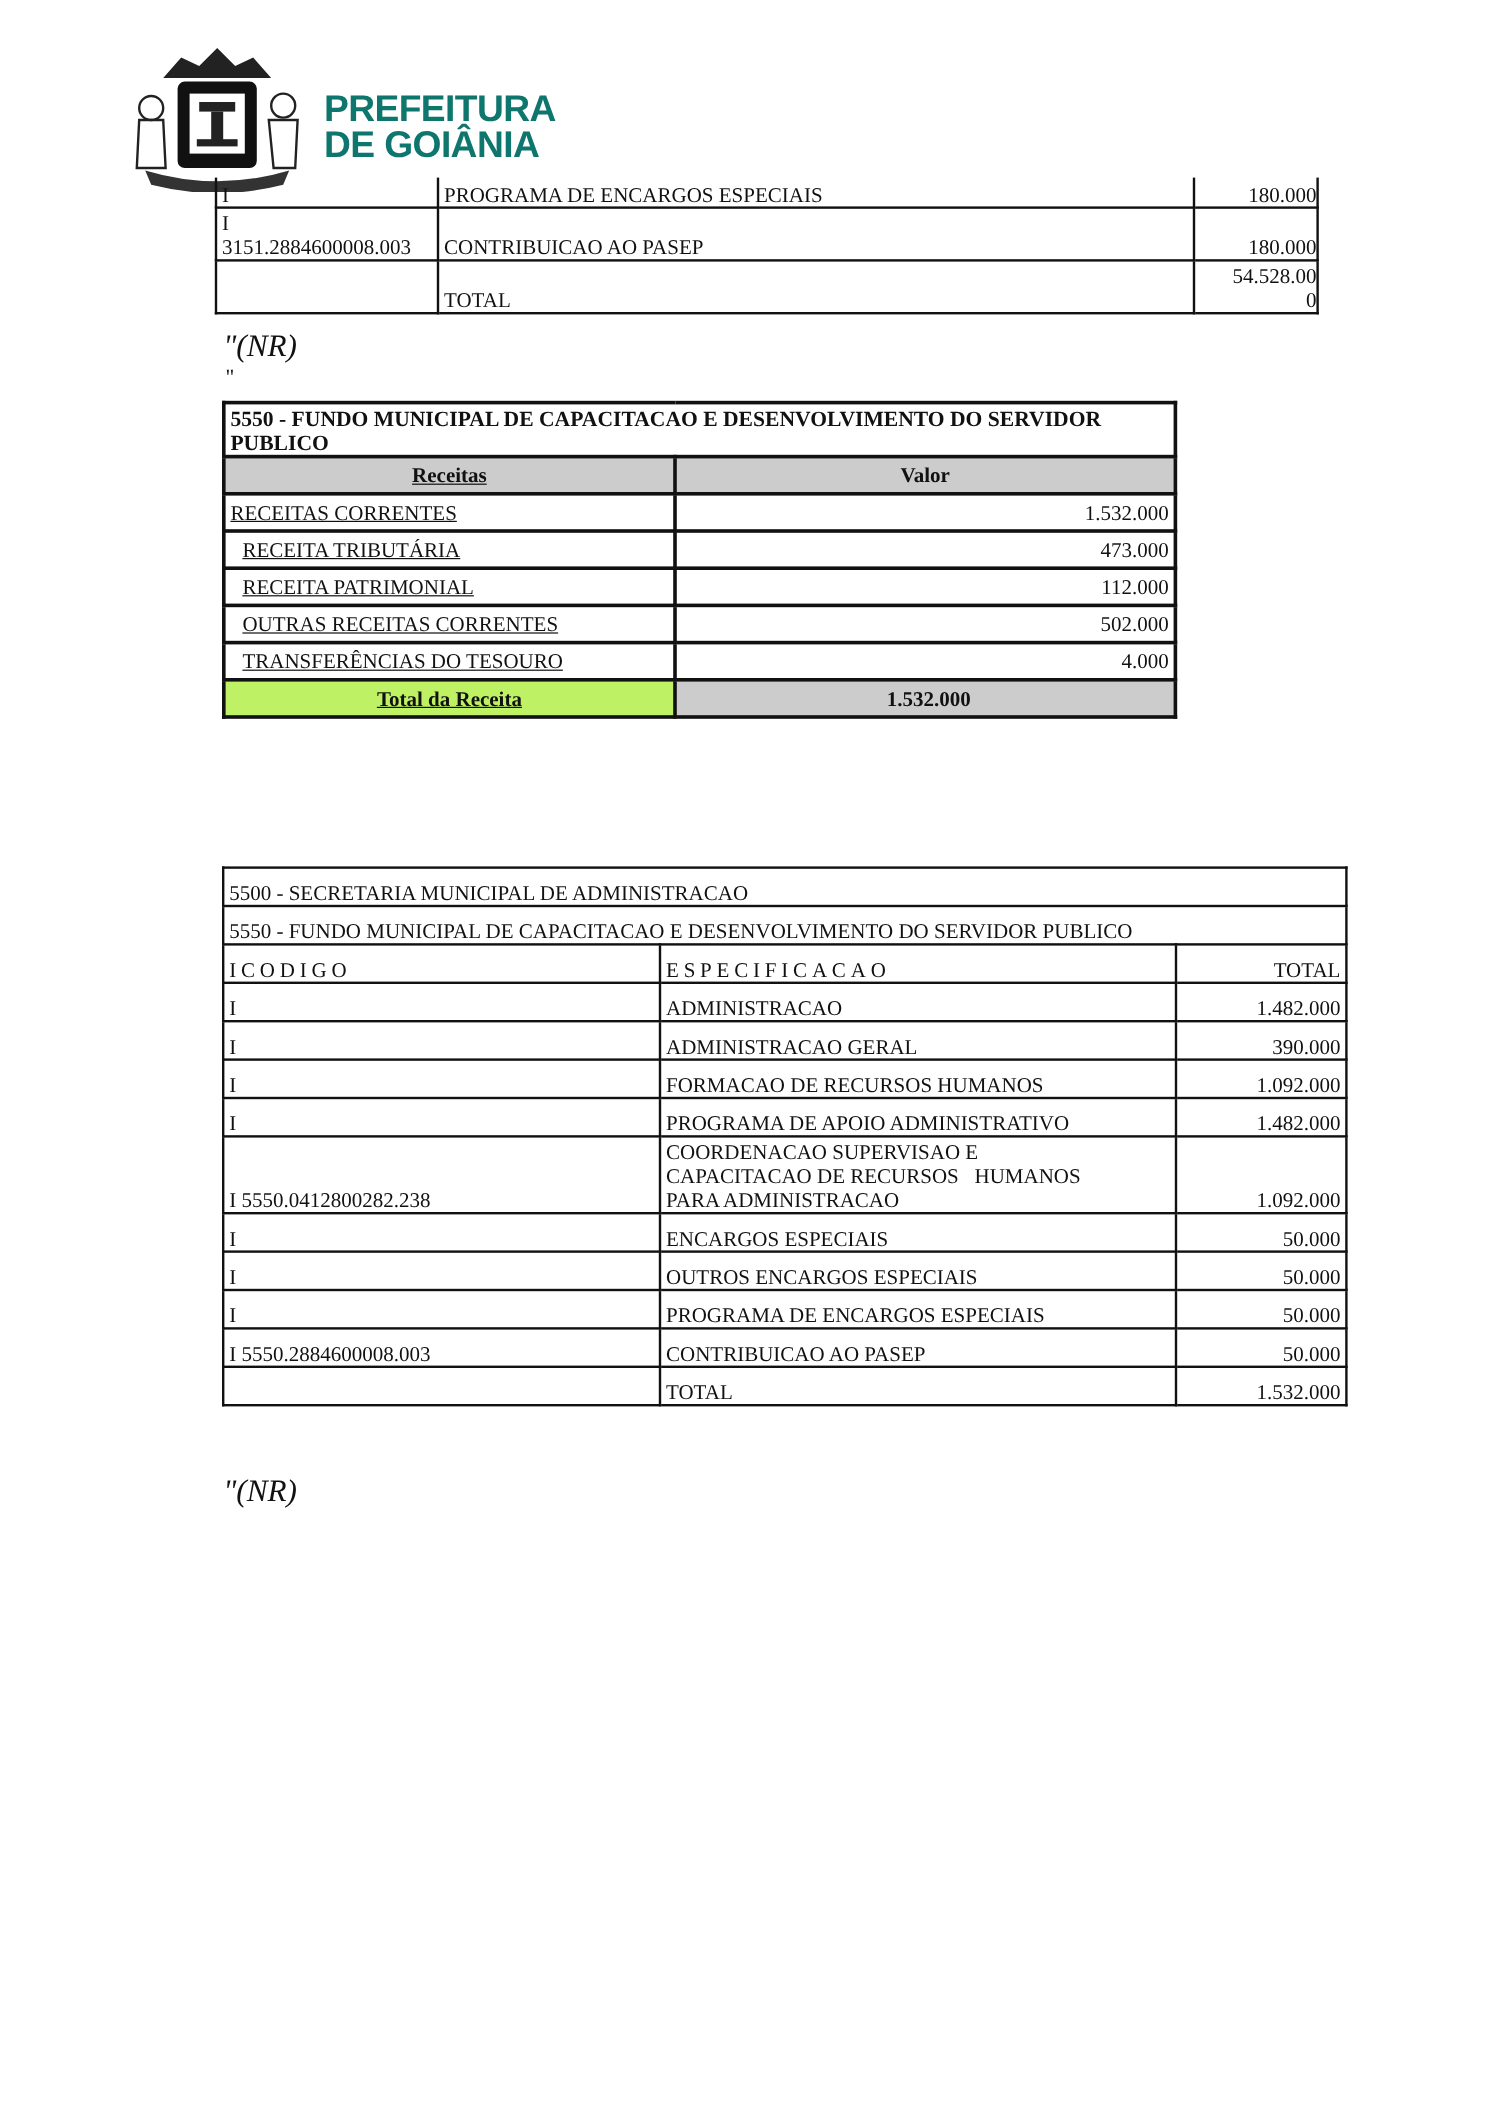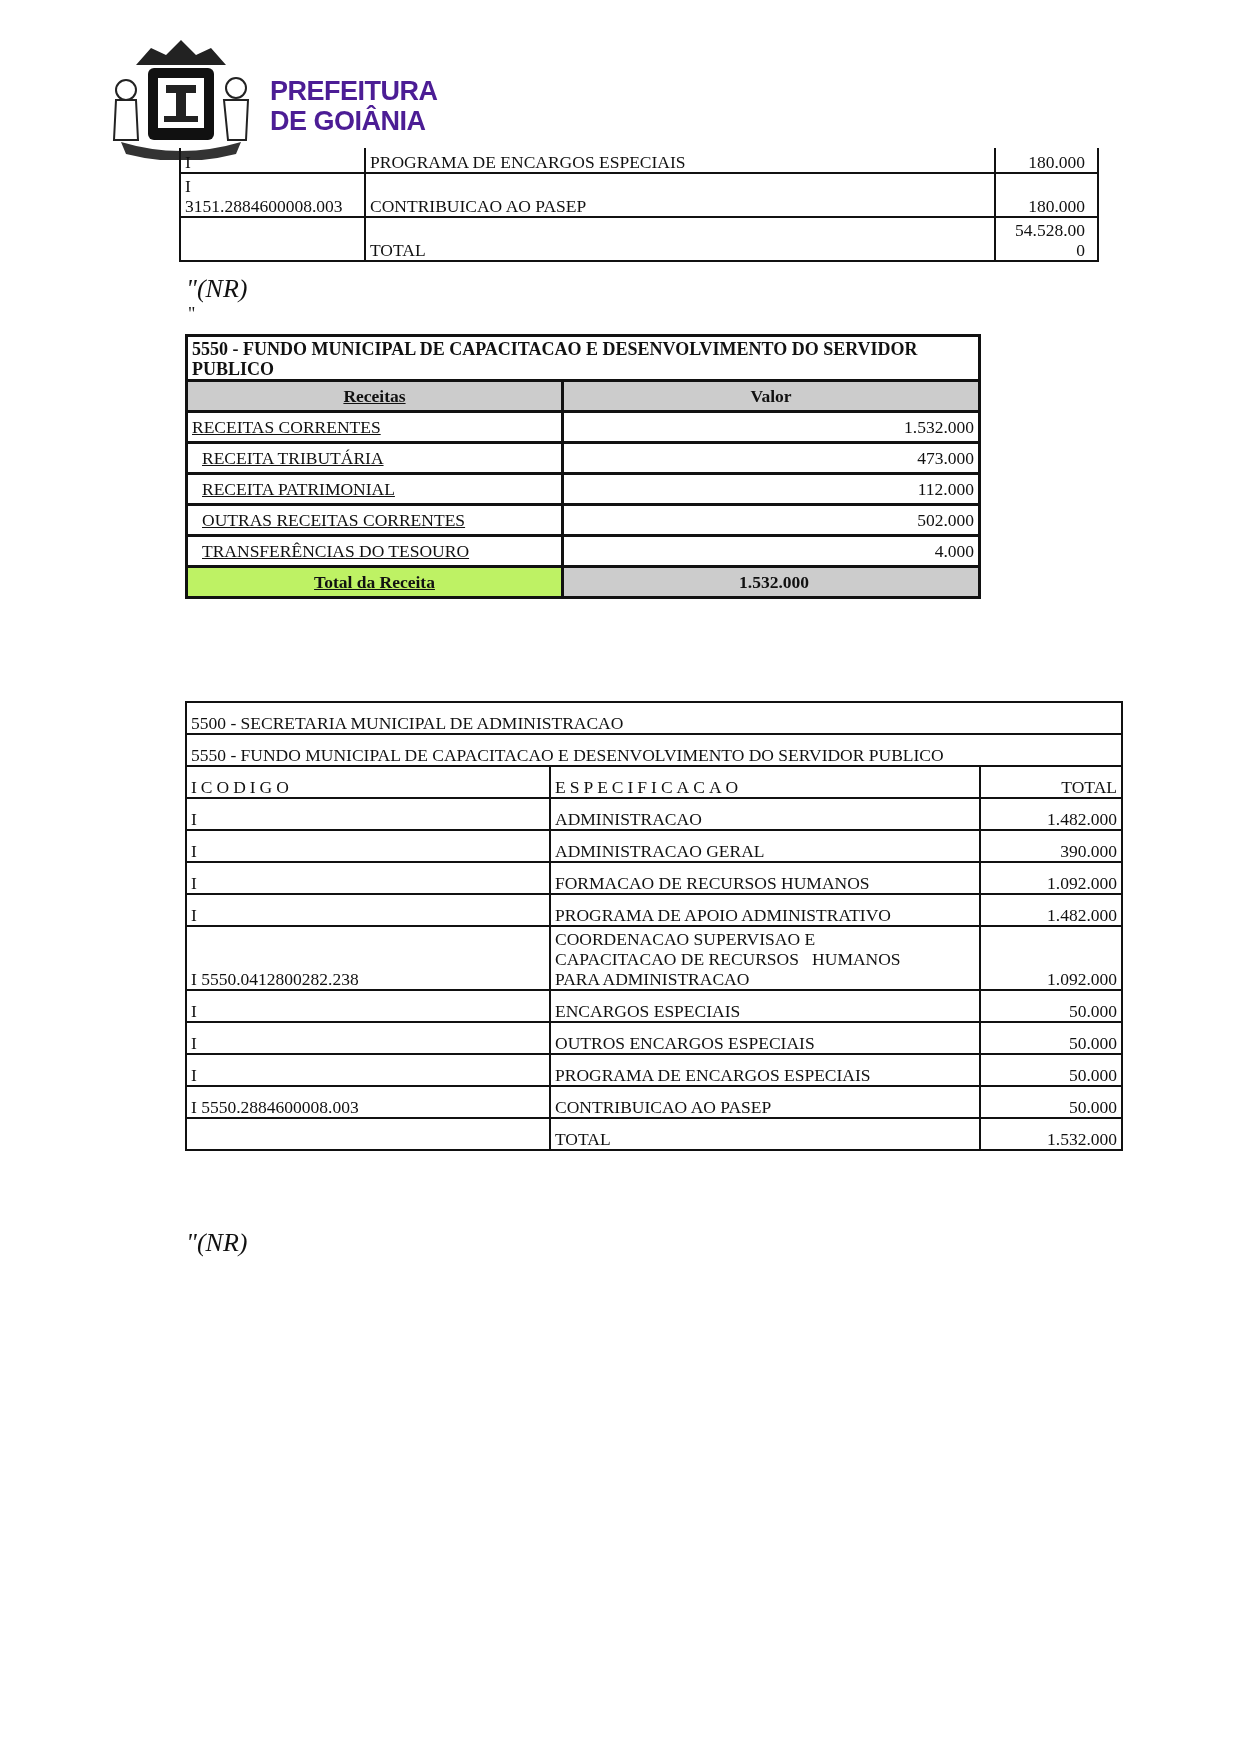--- a/index.html
+++ b/index.html
@@ -1,38 +1,38 @@
 <!DOCTYPE html>
 <html><head>
   <meta charset="utf-8">
   <style>
     html, body { margin: 0; padding: 0; background: #ffffff; }
     body { width: 1240px; height: 1754px; position: relative; font-family: "Liberation Serif", serif; color: #111; }
     .logo { position: absolute; left: 106px; top: 30px; width: 150px; height: 130px; }
-    .brand { position: absolute; left: 270px; top: 76px; font-family: "Liberation Sans", sans-serif; font-weight: bold; font-size: 27px; line-height: 30px; letter-spacing: -0.5px; color: #4c1d95; }
+    .brand { position: absolute; left: 270px; top: 76px; font-family: "Liberation Sans", sans-serif; font-weight: bold; font-size: 31px; line-height: 30px; letter-spacing: -0.5px; color: #0f766e; }
     table { border-collapse: collapse; position: absolute; font-size: 17.5px; }
     td, th { border: 2px solid #111; padding: 0 4px; vertical-align: bottom; font-weight: normal; }
     
     #t1 { left: 179px; top: 148px; width: 920px; }
     #t1 td { height: 24px; line-height: 20px; }
     #t1 tr:first-child td { border-top: none; }
-    #t1 .c1 { width: 175px; } #t1 .c2 { width: 620px; } #t1 .c3 { text-align: right; padding-right: 12px; }
+    #t1 .c1 { width: 175px; } #t1 .c2 { width: 620px; } #t1 .c3 { text-align: right; padding-right: 0; }
     .nr { position: absolute; font-style: italic; font-size: 26px; }
     .q { position: absolute; font-size: 18px; }
     
     #t2 { left: 185px; top: 334px; width: 796px; border: 3px solid #111; }
     #t2 td { border-width: 3px; height: 28px; vertical-align: middle; line-height: 20px; }
     #t2 .title { font-weight: bold; font-size: 18px; line-height: 20px; vertical-align: top; padding-top: 2px; height: 40px; }
     #t2 .hdr { background: #cccccc; font-weight: bold; text-align: center; }
     #t2 .l { width: 355px; text-decoration: underline; } #t2 .r { text-align: right; }
     #t2 .ind { padding-left: 14px; }
     #t2 .tot { background: #bef264; font-weight: bold; text-align: center; }
     #t2 .totv { background: #cccccc; font-weight: bold; text-align: left; padding-left: 175px; }
     
-    #t3 { left: 185px; top: 701px; width: 938px; }
+    #t3 { left: 185px; top: 722px; width: 938px; }
     #t3 td { height: 30px; line-height: 20px; }
     #t3 .c1 { width: 354px; } #t3 .c2 { width: 420px; } #t3 .c3 { text-align: right; }
     .spaced { letter-spacing: 4px; }
   </style>
 </head>
 <body>
 
 <div class="logo">
   <svg width="150" height="130" viewBox="0 0 150 130">
     <path d="M30 35 L45 18 L60 25 L75 10 L90 25 L105 18 L120 35 Z" fill="#222"></path>

